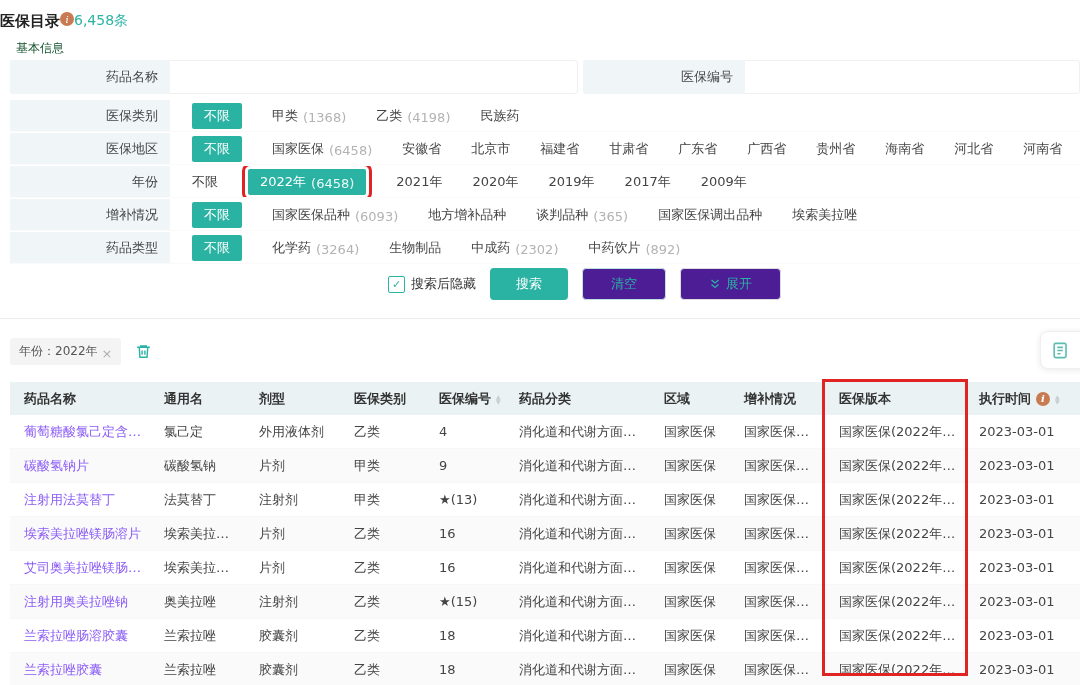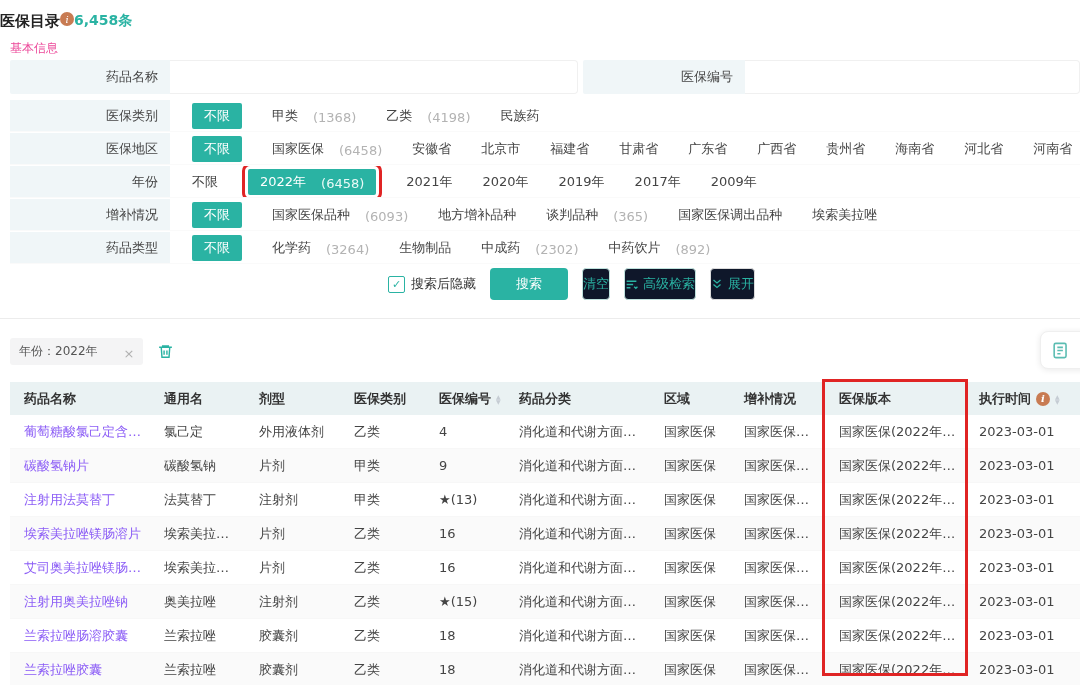--- a/index.html
+++ b/index.html
@@ -3,61 +3,61 @@
 <meta charset="utf-8">
 <style>
   html,body{margin:0;padding:0}
   body{
     width:1080px;height:685px;overflow:hidden;background:#fff;position:relative;
     font-family:"DejaVu Sans","Liberation Sans",sans-serif;font-size:13px;color:#333;
   }
   
   .title-row{position:absolute;top:12px;left:0;display:flex;align-items:flex-start;}
   .title{font-size:15px;font-weight:bold;color:#222}
-  .count{color:#2ab3a3;font-weight:bold;font-size:14px}
+  .count{color:#2ab3a3;font-weight:normal;font-size:14px}
   .info{width:14px;height:14px;border-radius:50%;background:#c87b52;color:#fff;font-size:10px;
         font-style:italic;display:inline-flex;align-items:center;justify-content:center;
         font-family:"DejaVu Serif",serif;flex:none}
-  .section-label{position:absolute;top:40px;left:10px;color:#ec4899;font-size:12px}
+  .section-label{position:absolute;top:40px;left:16px;color:#14532d;font-size:12px}
   
   .search-row{position:absolute;top:60px;left:10px;right:0;height:34px;display:flex;gap:5px}
   .fgroup{display:flex;height:34px}
   .flabel{width:148px;flex:none;background:#f0f6f8;display:flex;align-items:center;
           justify-content:flex-end;padding-right:12px;color:#444;border-radius:2px 0 0 2px}
   .flabel.w2{width:150px}
   .finput{border:1px solid #f0f0f0;border-left:none;outline:none;height:34px;box-sizing:border-box;
           border-radius:0 4px 4px 0;padding:0 10px;font-family:inherit;font-size:13px;width:408px}
   .finput.grow{width:335px}
   
   .filters{position:absolute;top:100px;left:10px;right:0}
   .frow{display:flex;align-items:stretch;height:31px;margin-bottom:1px;border-bottom:1px solid #fafafa}
   .flab{width:148px;min-width:148px;background:#f0f6f8;display:flex;align-items:center;
         justify-content:flex-end;padding-right:12px;color:#444}
   .fopts{display:flex;align-items:center;margin-left:22px;gap:30px;white-space:nowrap;overflow:hidden;flex:1}
   .opt{color:#444;cursor:pointer;display:inline-flex;align-items:flex-end;flex:none}
-  .opt .cnt{color:#b3b3b3;margin-left:15px}
+  .opt .cnt{color:#b3b3b3;margin-left:5px}
   .opt .cnt:empty{display:none}
   .opt.sel{background:#2ab3a3;color:#fff;padding:4px 12px;border-radius:2px}
   .opt.sel .cnt{color:#eafaf7}
   .opt.hl{outline:3px solid #e02424;outline-offset:3px}
   
   .actions{position:absolute;top:268px;left:388px;display:flex;align-items:center;gap:14px;height:32px}
   .chk{display:flex;align-items:center;gap:6px;color:#333;cursor:pointer}
   .box{width:15px;height:15px;border:1px solid #2ab3a3;border-radius:2px;color:#2ab3a3;font-size:11px;
        display:flex;align-items:center;justify-content:center;flex:none}
   .btn{height:32px;border-radius:4px;font-size:13px;display:inline-flex;align-items:center;gap:5px;
        cursor:pointer;font-family:inherit;box-sizing:border-box}
   .btn.primary{background:#2ab3a3;color:#fff;border:none;padding:4px 26px}
-  .btn.ghost{background:#0f172a;color:#2ab3a3;border:1px solid #bfe2dd;padding:0 0}
+  .btn.ghost{background:#4c1d95;color:#2ab3a3;border:1px solid #bfe2dd;padding:0 28px}
   .btn.gray-border{border-color:#dcdcdc}
   .divider{position:absolute;top:318px;left:0;right:0;border-top:1px solid #ececec}
   
   .result-bar{position:absolute;top:334px;left:10px;right:0;height:34px;display:flex;align-items:center;gap:14px}
   .tag{background:#f4f4f5;border-radius:3px;padding:5px 9px;color:#555;font-size:12px;
-       display:inline-flex;gap:26px;align-items:flex-end}
+       display:inline-flex;gap:4px;align-items:flex-end}
   .x{color:#b0b0b0;cursor:pointer;font-size:13px;line-height:1}
   .trash{cursor:pointer;display:flex;align-items:center}
   .corner-btn{position:absolute;right:-20px;top:-3px;width:60px;height:38px;background:#fff;
               border:1px solid #efefef;border-radius:8px;box-shadow:0 1px 6px rgba(0,0,0,.09);
               display:flex;align-items:center;padding-left:10px;box-sizing:border-box;cursor:pointer}
   
   .table-wrap{position:absolute;top:382px;left:10px;width:1070px}
   table{border-collapse:collapse;table-layout:fixed;width:1080px}
   th{background:#eaf2f3;height:33px;text-align:left;padding:0 4px 0 14px;font-size:13px;color:#333;
      font-weight:bold;white-space:nowrap;overflow:hidden}
@@ -239,26 +239,20 @@
     </div>
   </div>
 
   <div class="actions">
     <label class="chk">
       <span class="box">✓</span>
       <span>搜索后隐藏</span>
     </label>
     <button class="btn primary">搜索</button>
     <button class="btn ghost">清空</button>
-    <button class="btn ghost">
-      <svg width="13" height="13" viewBox="0 0 24 24" fill="none" stroke="#2ab3a3" stroke-width="2.6">
-          <path d="M3 6h18M3 12h12M3 18h7M17 16l3 3 3-3"></path>
-        </svg>
-      <span>高级检索</span>
-    </button>
     <button class="btn ghost gray-border">
       <svg width="12" height="12" viewBox="0 0 24 24" fill="none" stroke="#2ab3a3" stroke-width="2.6">
           <path d="M5 4l7 6 7-6M5 13l7 6 7-6"></path>
         </svg>
       <span>展开</span>
     </button>
   </div>
 
   <div class="divider"></div>
 

